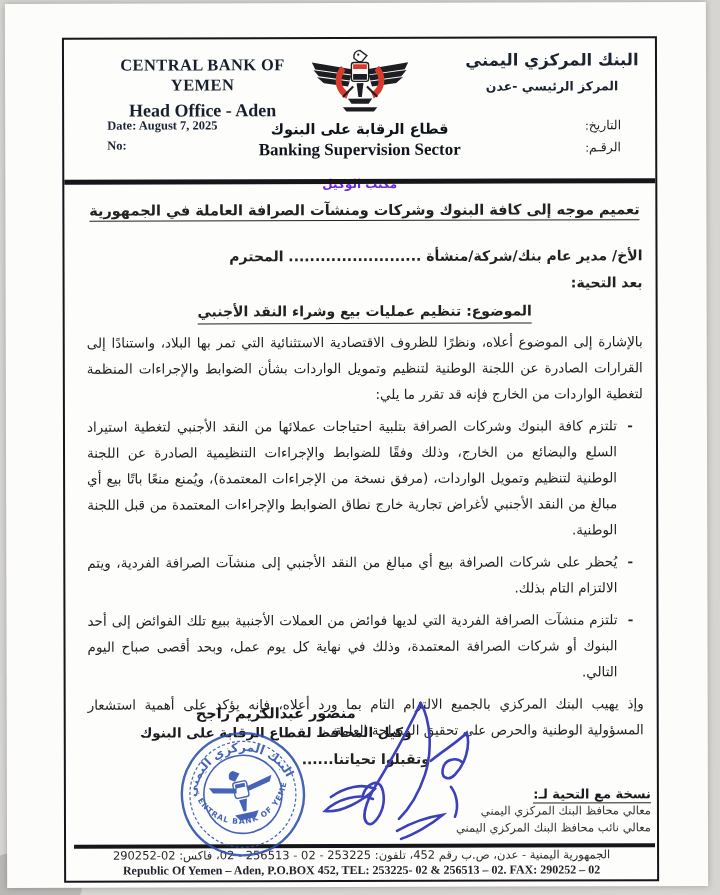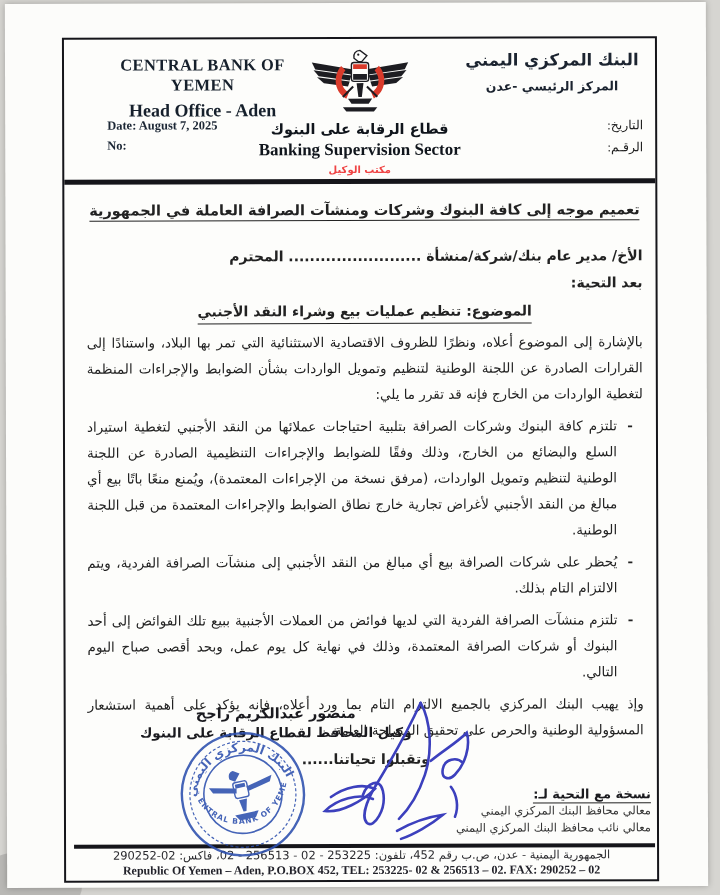--- a/index.html
+++ b/index.html
@@ -22,27 +22,27 @@
   
   .hdr{position:absolute;top:0;left:0;right:0;height:140px;}
   .hdr-left{position:absolute;left:26px;top:16px;width:225px;text-align:center;color:#16202c;}
   .bank-en{font-family:"Liberation Serif",serif;font-weight:bold;font-size:16.5px;letter-spacing:.4px;}
   .office-en{font-family:"Liberation Serif",serif;font-weight:bold;font-size:18px;margin-top:5px;}
   .dateno{position:absolute;left:34px;top:76px;width:200px;text-align:left;color:#1c2735;margin-left:9px;}
   .dateno div{font-family:"Liberation Serif",serif;font-weight:bold;font-size:12.5px;line-height:20px;}
   .hdr-right{position:absolute;right:8px;top:12px;width:190px;text-align:center;direction:rtl;color:#1c2430;}
   .bank-ar{font-weight:bold;font-size:16.5px;}
   .office-ar-r{font-weight:bold;font-size:12.5px;margin-top:9px;}
-  .dateno-ar{position:absolute;right:12px;top:76px;width:80px;direction:rtl;text-align:right;font-family:Liberation Serif, serif;}
+  .dateno-ar{position:absolute;right:12px;top:76px;width:80px;direction:rtl;text-align:center;font-family:Liberation Serif, serif;}
   .dateno-ar div{font-size:12.5px;line-height:22px;color:#222;}
   .hdr-center{position:absolute;left:50%;transform:translateX(-50%);top:8px;width:270px;text-align:center;}
   .emblem{width:104px;height:74px;display:block;margin:0 auto;}
   .sector-ar{font-weight:bold;font-size:14.5px;color:#10151c;margin-top:0px;}
   .sector-en{font-family:"Liberation Serif",serif;font-weight:bold;font-size:17px;color:#10151c;margin-top:3px;}
-  .office-ar{font-weight:bold;font-size:10px;color:#ef4444;margin-top:4px;}
+  .office-ar{font-weight:bold;font-size:12px;color:#6d28d9;margin-top:17px;}
   .hdr-rule{position:absolute;left:0;right:0;top:140px;height:4.5px;background:#15151a;}
   
   .letter{
     position:absolute;left:22px;right:13px;top:152px;
     direction:rtl;color:#222;font-size:13.5px;line-height:26px;text-align:justify;
   }
   .c-title{text-align:center;margin-top:6px;}
   .c-title span{font-weight:bold;font-size:14.5px;border-bottom:1.5px solid #222;padding-bottom:2px;}
   .addressee{font-weight:bold;font-size:14px;margin-top:20px;text-align:right;}
   .greeting{font-weight:bold;font-size:14px;margin-top:1px;text-align:right;}

